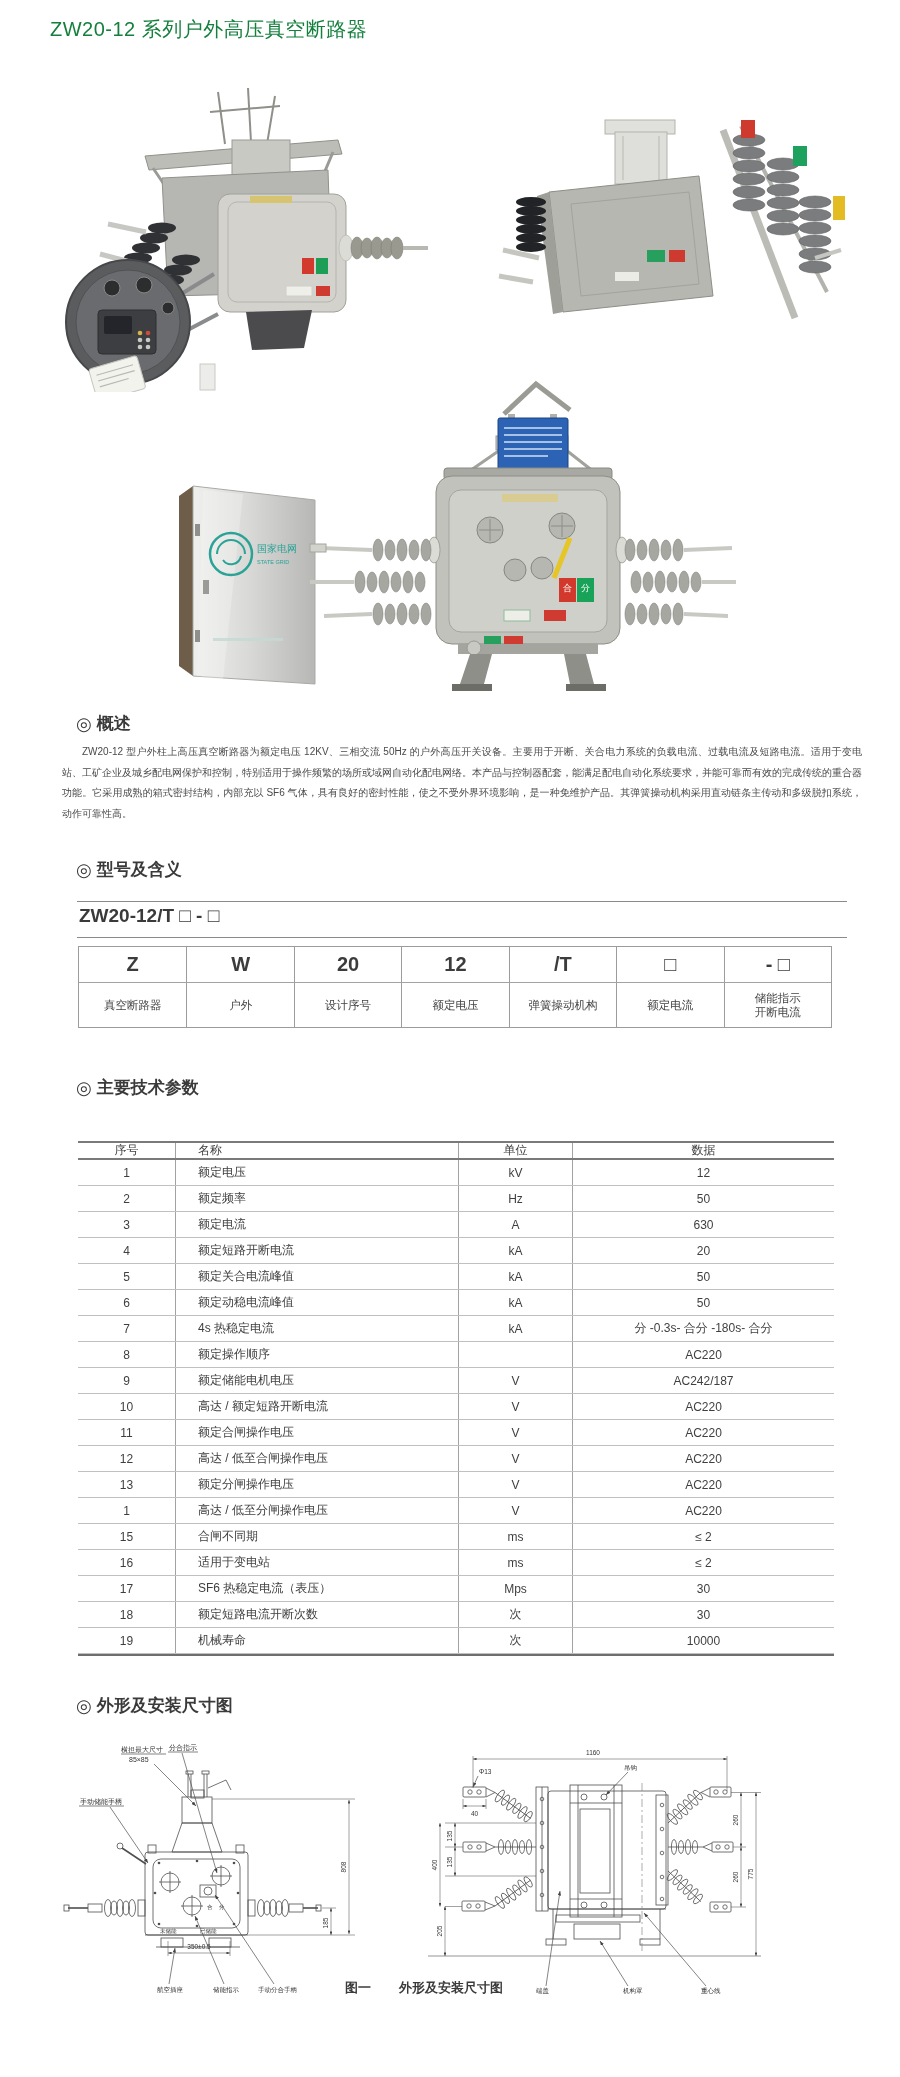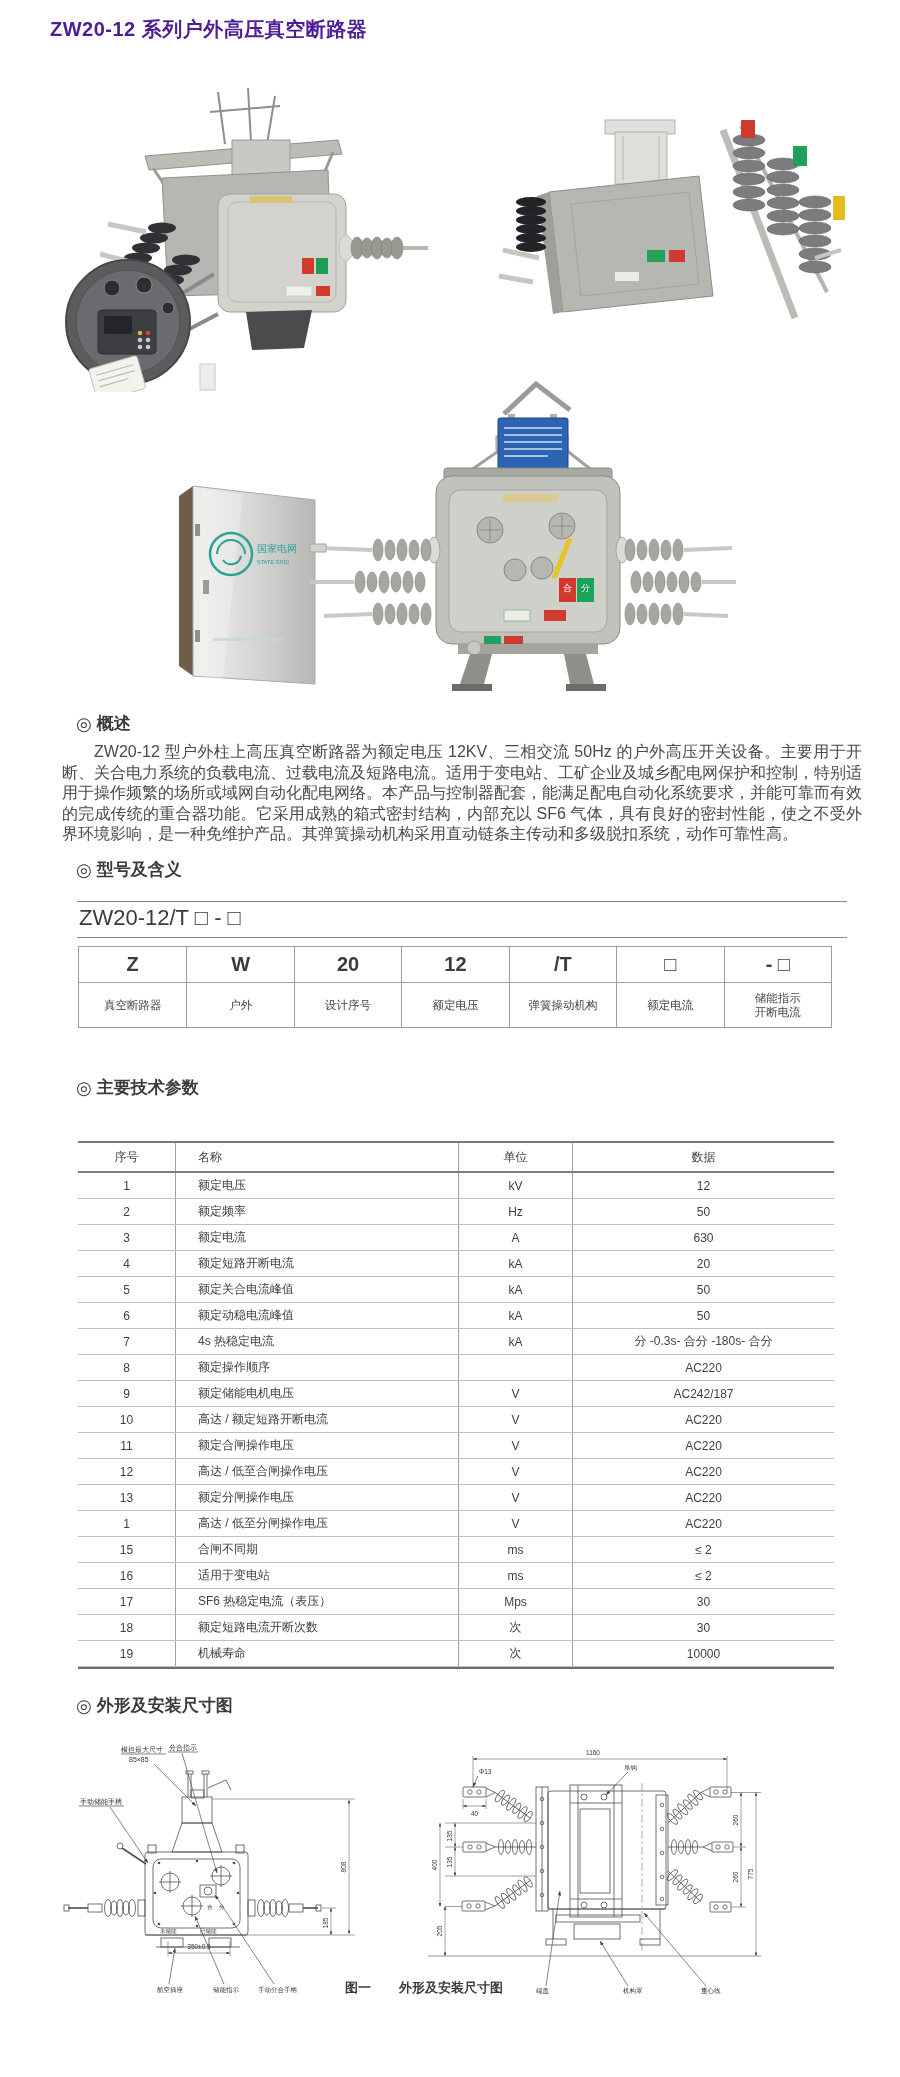--- a/index.html
+++ b/index.html
@@ -1,38 +1,38 @@
 <!DOCTYPE html>
 <html><head>
 <meta charset="utf-8">
 <style>
   html,body{margin:0;padding:0;background:#ffffff;}
   .page{position:relative;width:900px;height:2077px;background:#fff;overflow:hidden;
         font-family:"Liberation Sans","DejaVu Sans",sans-serif;color:#3d3d3d;}
   .abs{position:absolute;}
-  .page-title{left:50px;top:16px;font-size:20px;font-weight:bold;color:#4c1d95;letter-spacing:.5px;}
+  .page-title{left:50px;top:16px;font-size:20px;font-weight:normal;color:#15803d;letter-spacing:.5px;}
   .sec{display:flex;align-items:center;gap:5px;font-size:17px;font-weight:bold;color:#3a3a3a;margin:0;}
   .sec .marker{font-weight:normal;font-size:18px;line-height:1;}
-  .overview-text{width:800px;font-size:16px;line-height:20.5px;color:#4a4a4a;text-align:justify;text-indent:2em;margin:0;}
+  .overview-text{width:800px;font-size:10px;line-height:20.5px;color:#4a4a4a;text-align:justify;text-indent:2em;margin:0;}
   .rule{height:1px;background:#8a8a8a;width:770px;left:77px;}
-  .model-line{left:79px;top:905px;font-size:22px;font-weight:normal;color:#3a3a3a;}
+  .model-line{left:79px;top:905px;font-size:19px;font-weight:bold;color:#3a3a3a;}
   
   .mgrid{left:78px;top:946px;width:752px;border:1px solid #9c9c9c;}
   .mrow{display:grid;grid-template-columns:repeat(7,1fr);}
   .mrow + .mrow{border-top:1px solid #a3a3a3;}
   .mcell{display:flex;align-items:center;justify-content:center;text-align:center;}
   .mcell + .mcell{border-left:1px solid #9c9c9c;}
   .mcode{height:35px;font-size:20px;font-weight:bold;color:#3c3c3c;}
   .mmean{min-height:38px;font-size:11.5px;color:#444;white-space:pre-line;line-height:14px;padding:3px 2px;}
   
   .pgrid{left:78px;top:1141px;width:756px;border-top:2px solid #7a7a7a;border-bottom:2px solid #6e6e6e;}
   .prow{display:grid;grid-template-columns:97px 283px 114px 262px;border-bottom:1px solid #c0c0c0;}
   .prow.phead{border-bottom:2px solid #7a7a7a;}
   .pcell{display:flex;align-items:center;justify-content:center;height:25px;font-size:12px;color:#3f3f3f;}
-  .phead .pcell{height:28px;}
+  .phead .pcell{height:15px;}
   .pcell.name{justify-content:flex-start;padding-left:22px;}
   .pcell + .pcell{border-left:1px solid #a2a2a2;}
   .caption{left:345px;top:1979px;font-size:13px;font-weight:600;color:#3b3b3b;display:flex;gap:28px;}
   svg text{font-family:"Liberation Sans","DejaVu Sans",sans-serif;}
   .dwg text{fill:#333;}
 </style>
 </head>
 <body>
 
 <div class="page">

